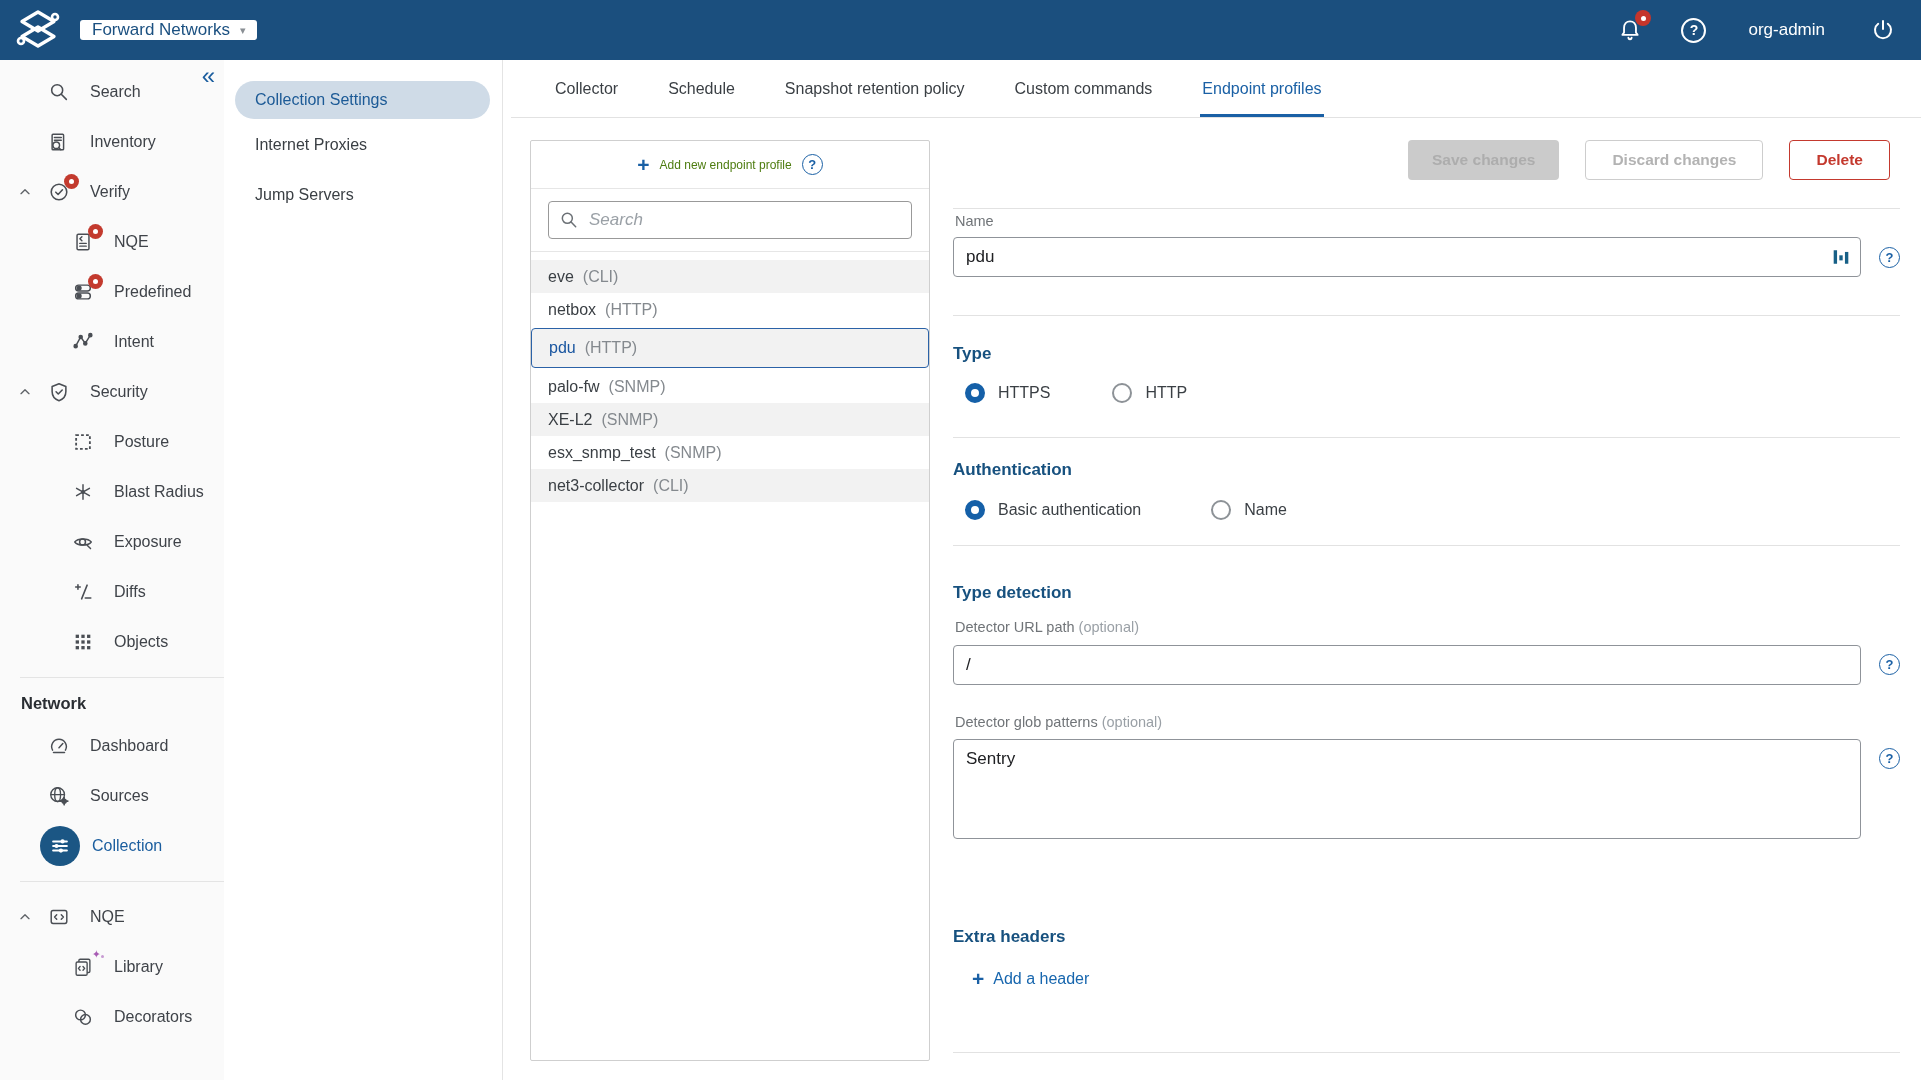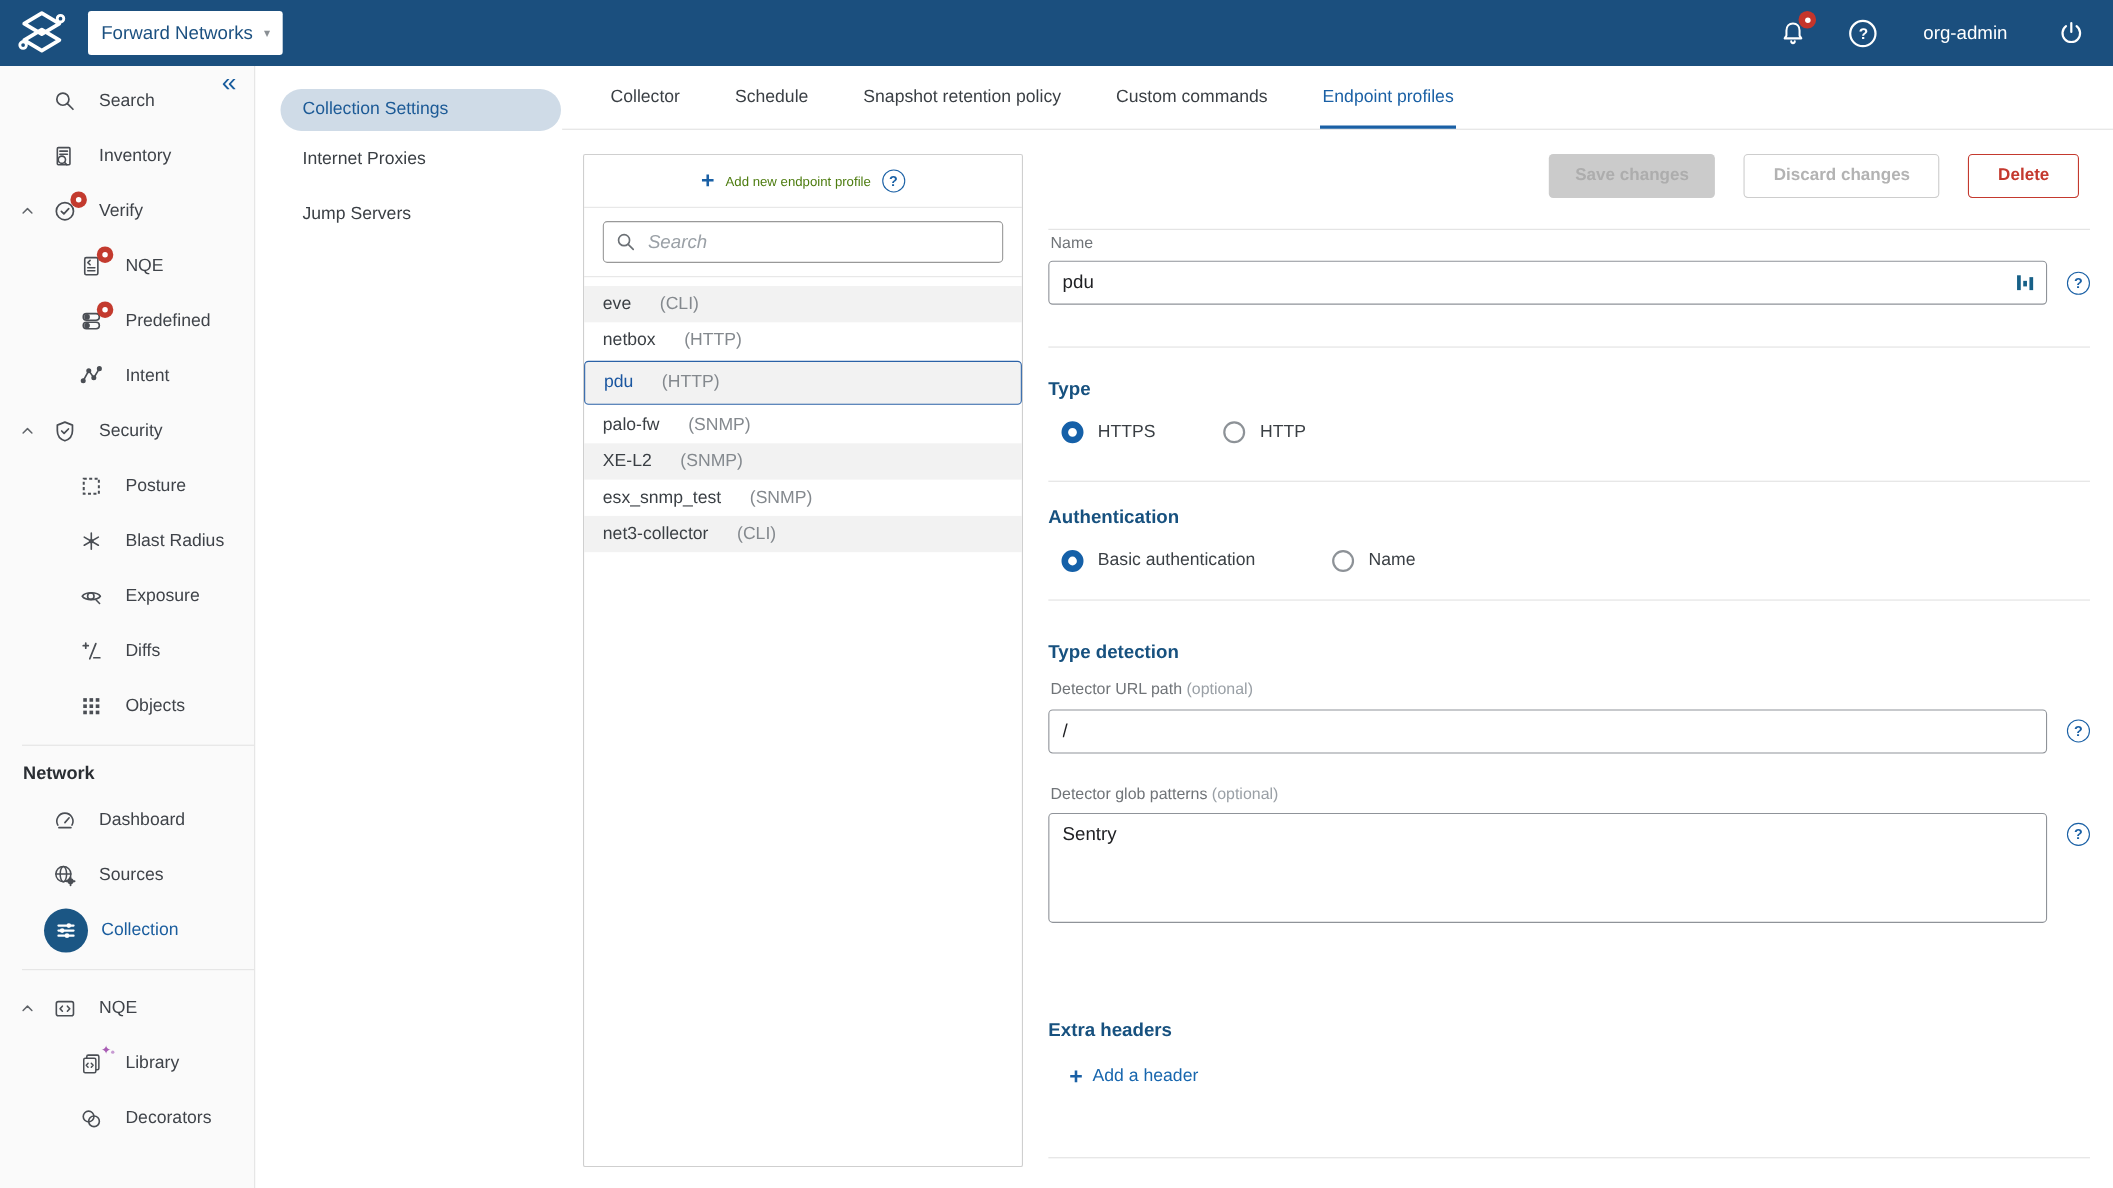--- a/index.html
+++ b/index.html
@@ -3,21 +3,21 @@
 <meta charset="utf-8">
 <style>
   * { margin:0; padding:0; box-sizing:border-box; }
   html,body { width:1921px; height:1080px; overflow:hidden; background:#fff;
     font-family:"Liberation Sans", sans-serif; color:#3a3f44; }
 
   
   .topbar { position:absolute; left:0; top:0; right:0; height:60px; background:#1b4f7e;
     display:flex; align-items:center; z-index:30; }
   .logo { margin-left:14px; width:48px; height:48px; display:flex; align-items:center; justify-content:center; }
-  .org-btn { margin-left:18px; height:40px; background:#fff; border:none; border-radius:3px;
+  .org-btn { margin-left:18px; height:20px; background:#fff; border:none; border-radius:3px;
     display:flex; align-items:center; gap:10px; padding:0 12px; font-size:17px; color:#1b5080;
     font-family:inherit; cursor:pointer; }
   .org-caret { color:#8a8f94; font-size:11px; }
   .topbar-spacer { flex:1; }
   .bell-wrap { position:relative; margin-right:38px; width:26px; height:26px; }
   .bell-badge { position:absolute; top:-7px; right:-8px; width:16px; height:16px; border-radius:50%;
     background:#c5352b; display:flex; align-items:center; justify-content:center; }
   .bell-badge::after { content:""; width:5px; height:5px; border-radius:50%; background:#fff; }
   .tb-help { width:25px; height:25px; border-radius:50%; border:2px solid #fff; color:#fff;
     display:flex; align-items:center; justify-content:center; font-size:14px; font-weight:bold;
@@ -48,21 +48,21 @@
   .coll-item { height:50px; display:flex; align-items:center; padding-left:40px; cursor:pointer; }
   .coll-circle { width:40px; height:40px; border-radius:50%; background:#1b5684; display:flex;
     align-items:center; justify-content:center; flex:none; }
   .coll-item .lbl { margin-left:12px; color:#1a5d9e; font-size:16px; }
   .nqe-gap { margin-top:10px; }
   .sparkle { position:absolute; top:-8px; right:-7px; color:#a85cb4; font-size:11px; }
   .sparkle::after { content:""; position:absolute; right:-3px; top:7px; width:3px; height:3px;
     border-radius:50%; background:#c79ad2; }
 
   
-  .sb2 { position:absolute; top:60px; left:244px; width:279px; bottom:0; background:#fff;
+  .sb2 { position:absolute; top:60px; left:224px; width:279px; bottom:0; background:#fff;
     border-right:1px solid #e4e4e4; padding-top:21px; }
   .sb2-pill { margin:0 12px 0 11px; height:38px; border-radius:19px; background:#cfdbe7;
     color:#1c5a96; display:flex; align-items:center; padding-left:20px; font-size:16px; cursor:pointer; }
   .sb2-item { height:48px; margin-top:2px; display:flex; align-items:center; padding-left:31px;
     font-size:16px; color:#3a3f44; cursor:pointer; }
 
   
   .main { position:absolute; top:60px; left:511px; right:0; bottom:0; background:#fff; }
   .tabs { height:58px; border-bottom:1px solid #e2e2e2; display:flex; align-items:stretch;
     padding-left:42px; gap:46px; }
@@ -79,21 +79,21 @@
   .panel-head .add-lbl { color:#4d7c0f; font-size:12px; }
   .help { width:21px; height:21px; border-radius:50%; border:1.5px solid #1a60a5; color:#1a60a5;
     display:flex; align-items:center; justify-content:center; font-size:13px; font-weight:bold; flex:none; }
   .search-row { padding:12px 17px; border-bottom:1px solid #e6e6e6; flex:none; }
   .search-wrap { position:relative; }
   .search-wrap input { width:100%; height:38px; border:1px solid #999; border-radius:4px;
     padding:0 10px 0 40px; font-size:17px; font-family:inherit; color:#3a3f44; outline:none; }
   .search-wrap input::placeholder { font-style:italic; color:#9aa0a6; }
   .search-ic { position:absolute; left:11px; top:9px; width:20px; height:20px; color:#6b7075; }
   .plist { padding-top:8px; }
-  .prow { height:33px; display:flex; align-items:center; padding-left:17px; gap:26px; font-size:16px;
+  .prow { height:33px; display:flex; align-items:center; padding-left:17px; gap:9px; font-size:16px;
     cursor:pointer; }
   .prow .pname { color:#3a3f44; }
   .prow .ptype { color:#84898e; }
   .prow.striped { background:#f2f2f2; }
   .prow.selected { height:40px; margin:2px 0; background:#f2f2f2; border:1.5px solid #2b62a7;
     border-radius:4px; }
   .prow.selected .pname { color:#1a56a0; }
 
   
   .form { position:absolute; left:442px; right:21px; top:0; height:963px; }

